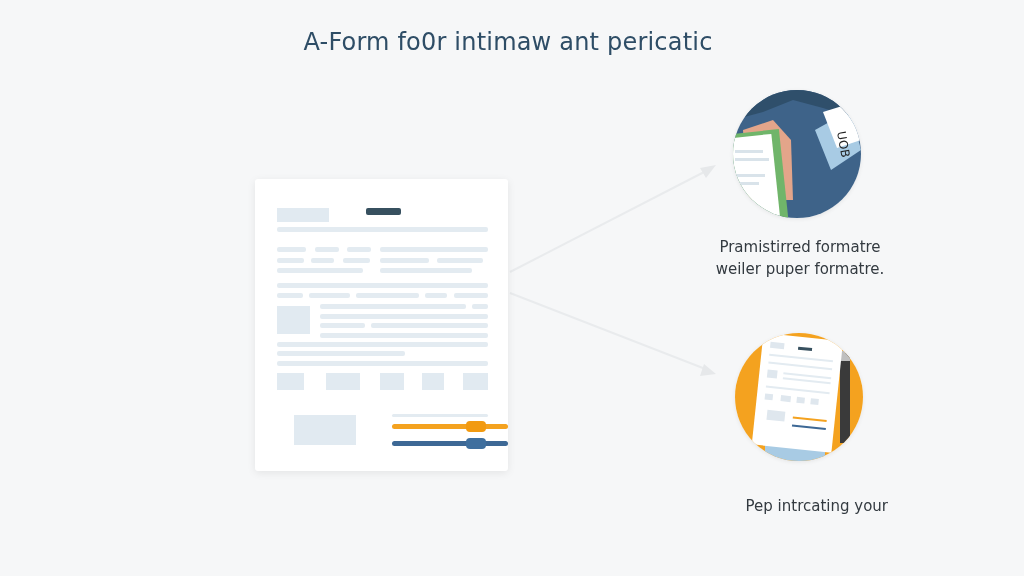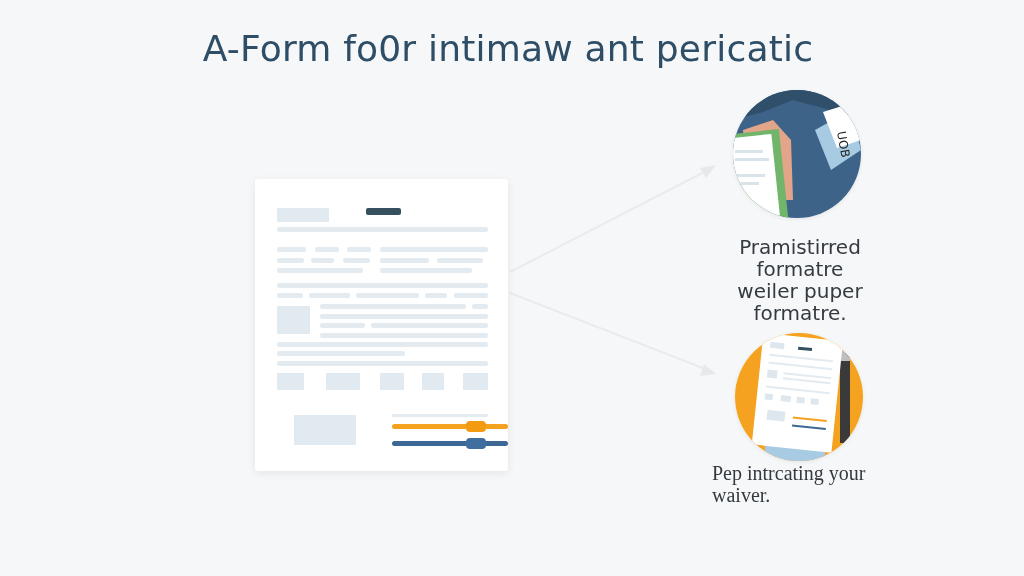--- a/index.html
+++ b/index.html
@@ -3,40 +3,40 @@
 <meta charset="utf-8">
 <style>
   html, body { margin:0; padding:0; }
   body {
     width:1024px; height:576px; overflow:hidden; position:relative;
     background:#f6f7f8;
     font-family:"Liberation Sans", "DejaVu Sans", sans-serif;
   }
   .title {
     position:absolute; left:0; width:1016px; top:28px; text-align:center;
-    font-size:36px; font-weight:normal; color:#2e4d66; letter-spacing:0.2px;
+    font-size:24px; font-weight:normal; color:#2e4d66; letter-spacing:0.2px;
     font-family:"DejaVu Sans", sans-serif;
   }
   .doc {
     position:absolute; left:255px; top:179px; width:253px; height:292px;
     background:#ffffff; border-radius:3px;
     box-shadow:0 2px 8px rgba(0,0,0,0.08);
   }
   .bar { position:absolute; background:#e3ebf1; height:5px; border-radius:2px; }
   .blk { position:absolute; background:#e1eaf1; }
   .dark { position:absolute; background:#37505f; border-radius:2px; }
   .slider-track { position:absolute; height:5px; border-radius:3px; }
   .slider-knob { position:absolute; width:20px; height:11px; border-radius:4px; }
   .arrow-svg { position:absolute; left:0; top:0; }
   .circle {
     position:absolute; width:128px; height:128px; border-radius:50%; overflow:hidden;
     box-shadow:0 1px 4px rgba(0,0,0,0.08); background:#fff;
   }
   .caption {
-    position:absolute; font-size:20px; line-height:22px; color:#333a40;
+    position:absolute; font-size:15px; line-height:22px; color:#333a40;
     font-family:"DejaVu Sans", sans-serif;
   }
 </style>
 </head>
 <body>
 
 <div class="title">A-Form fo0r intimaw ant pericatic</div>
 
 <svg class="arrow-svg" width="1024" height="576">
   <line x1="510" y1="272" x2="708" y2="170" stroke="#e9ebed" stroke-width="2"></line>
@@ -141,16 +141,15 @@
       <rect x="30" y="64" width="8" height="6" fill="#dfe7ee"></rect>
       <rect x="46" y="64" width="10" height="6" fill="#dfe7ee"></rect>
       <rect x="62" y="64" width="8" height="6" fill="#dfe7ee"></rect>
       <rect x="76" y="64" width="8" height="6" fill="#dfe7ee"></rect>
       <rect x="34" y="80" width="18" height="10" fill="#dfe7ee"></rect>
       <rect x="60" y="84" width="34" height="2" fill="#f4a21f"></rect>
       <rect x="60" y="92" width="34" height="2" fill="#3d6895"></rect>
     </g>
   </svg>
 </div>
-<div class="caption" style="left:712px;top:462px;width:176px;text-align:left;font-family:Liberation Serif, serif;">
+<div class="caption" style="left:712px;top:495px;width:176px;text-align:right;">
   <div>Pep intrcating your</div>
-  <div>waiver.</div>
 </div>
 
 </body></html>

